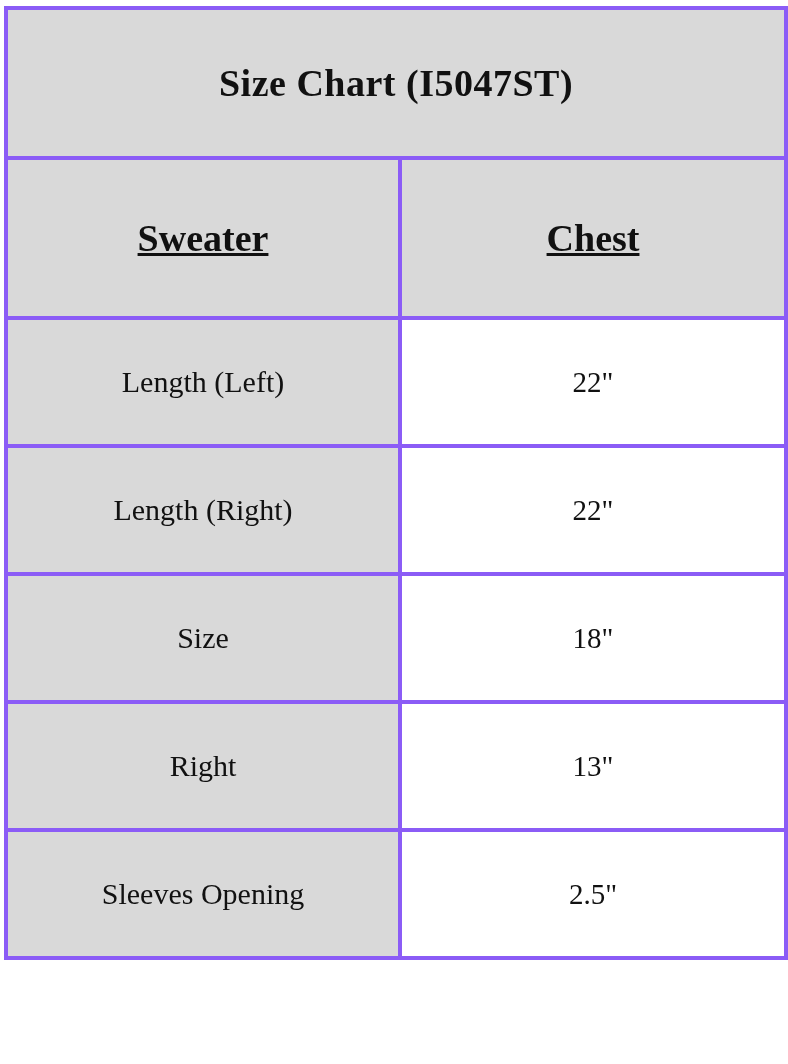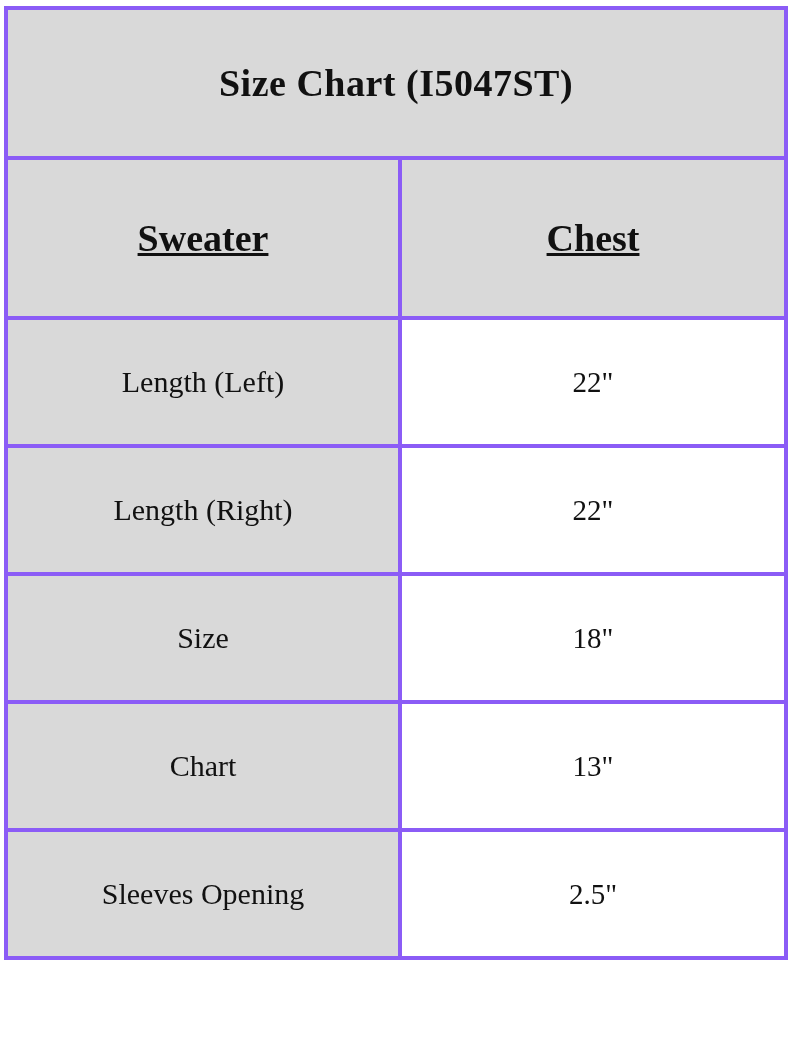--- a/index.html
+++ b/index.html
@@ -88,21 +88,21 @@
       </tr>
       <tr>
         <td class="label-cell">Length (Right)</td>
         <td class="value-cell">22"</td>
       </tr>
       <tr>
         <td class="label-cell">Size</td>
         <td class="value-cell">18"</td>
       </tr>
       <tr>
-        <td class="label-cell">Chart</td>
+        <td class="label-cell">Right</td>
         <td class="value-cell">13"</td>
       </tr>
       <tr>
         <td class="label-cell">Sleeves Opening</td>
         <td class="value-cell">2.5"</td>
       </tr>
     </tbody>
   </table>
 </div>
 

